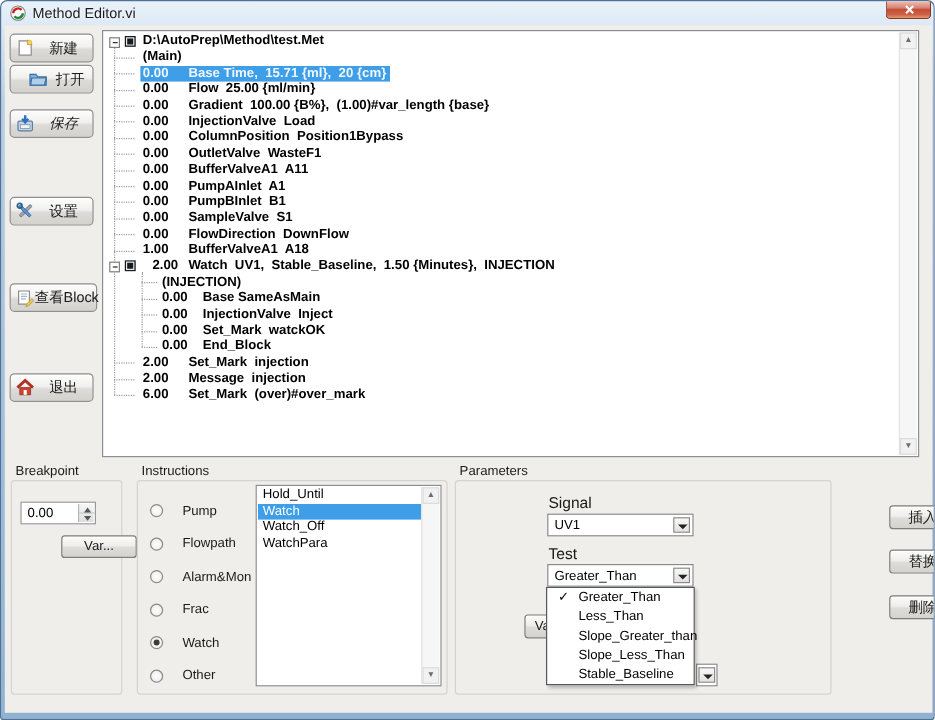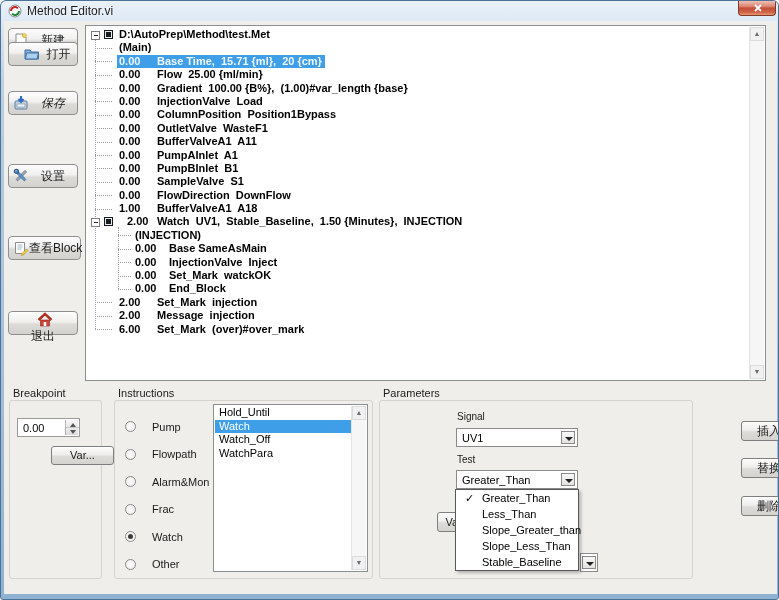--- a/index.html
+++ b/index.html
@@ -102,21 +102,21 @@
   .dd{ position:absolute; width:122px; height:19px; background:#fff; border:1px solid #8a8a8a; }
   .dd .dd-val{ position:absolute; left:5px; top:3px; font-size:11px; color:#000; white-space:nowrap; }
   .dd-arrow-btn{ position:absolute; right:2px; top:2px; width:14px; height:13px; background:linear-gradient(180deg,#f8f8f8,#e3e2df); border:1px solid #8a8a8a; }
   .dd-tri{ position:absolute; left:3px; top:4.5px; width:0; height:0; border-left:4px solid transparent; border-right:4px solid transparent; border-top:4px solid #222; }
   .dd-hidden{ position:absolute; left:579px; top:552px; width:18px; height:19px; background:#fff; border:1px solid #8a8a8a; z-index:1; }
   .dd-hidden .dd-arrow-btn{ right:1px; top:2px; }
   
   .menu{ position:absolute; left:454px; top:488px; width:124px; background:#ffffff; border:1px solid #55585c; box-shadow:2px 2px 3px rgba(0,0,0,0.25); z-index:10; }
   .menu-item{ position:relative; height:16px; line-height:16px; font-size:11px; color:#000; padding-left:26px; white-space:nowrap; }
   .menu-item .chk{ position:absolute; left:9px; top:0; font-size:11px; }
-  .param-labels{ font-size:10px; color:#1a1a1a; }
+  .param-labels{ font-size:13px; color:#1a1a1a; }
 </style>
 </head>
 <body>
 
 <div class="window">
 
   <div class="titlebar">
     <span class="title-icon">
       <svg width="14" height="14" viewBox="0 0 14 14">
         <circle cx="7" cy="7" r="6" fill="#ffffff" stroke="#888" stroke-width="1"></circle>
@@ -139,21 +139,21 @@
   <div class="side-btn" style="left:7px; top:27px;">
     <span class="icn">
       <svg width="16" height="16" viewBox="0 0 16 16">
         <path d="M3 2 h7 l3 3 v9 h-10 z" fill="#ffffff" stroke="#8c8c8c"></path>
         <path d="M10 2 l3 3 h-3 z" fill="#dcdcdc" stroke="#8c8c8c"></path>
         <circle cx="11.5" cy="3.5" r="2" fill="#f5d451" stroke="#c9a227" stroke-width="0.5"></circle>
       </svg>
     </span>
     <span class="lbl">新建</span>
   </div>
-  <div class="side-btn" style="left:7px; top:41px;padding-left:11px;">
+  <div class="side-btn" style="left:7px; top:53px;padding-left:11px;">
     <span class="icn">
       <svg width="16" height="16" viewBox="0 0 16 16">
         <path d="M1 4 h5 l1.5 2 h7 v7 h-13.5 z" fill="#7fb2e0" stroke="#3f6f9e"></path>
         <path d="M2.5 7 h12 l-1.5 6 h-11.5 z" fill="#aed0ee" stroke="#3f6f9e"></path>
       </svg>
     </span>
     <span class="lbl">打开</span>
   </div>
   <div class="side-btn" style="left:7px; top:90px;font-style:italic;">
     <span class="icn">
@@ -178,21 +178,21 @@
   <div class="side-btn" style="left:7px; top:235px; width:73px;">
     <span class="icn">
       <svg width="16" height="16" viewBox="0 0 16 16">
         <path d="M2.5 2.5 h9 v11 h-9 z" fill="#ffffff" stroke="#8c8c8c"></path>
         <path d="M4.5 5 h5 M4.5 7 h5 M4.5 9 h4" stroke="#9fb6c9" stroke-width="1"></path>
         <path d="M9 13.5 L13.5 9 l1.5 1.5 L10.5 15 l-2 .5 z" fill="#f0c94a" stroke="#b3902a" stroke-width="0.6"></path>
       </svg>
     </span>
     <span class="lbl">查看Block</span>
   </div>
-  <div class="side-btn" style="left:7px; top:310px;flex-direction:column;">
+  <div class="side-btn" style="left:7px; top:310px;">
     <span class="icn">
       <svg width="16" height="16" viewBox="0 0 16 16">
         <path d="M1.5 8 L8 2 L14.5 8" fill="none" stroke="#b03024" stroke-width="2.4"></path>
         <path d="M3.5 8 h9 v6 h-9 z" fill="#cc4433" stroke="#8c2318" stroke-width="0.6"></path>
         <rect x="6.7" y="10" width="2.6" height="4" fill="#ffffff"></rect>
       </svg>
     </span>
     <span class="lbl">退出</span>
   </div>
 

